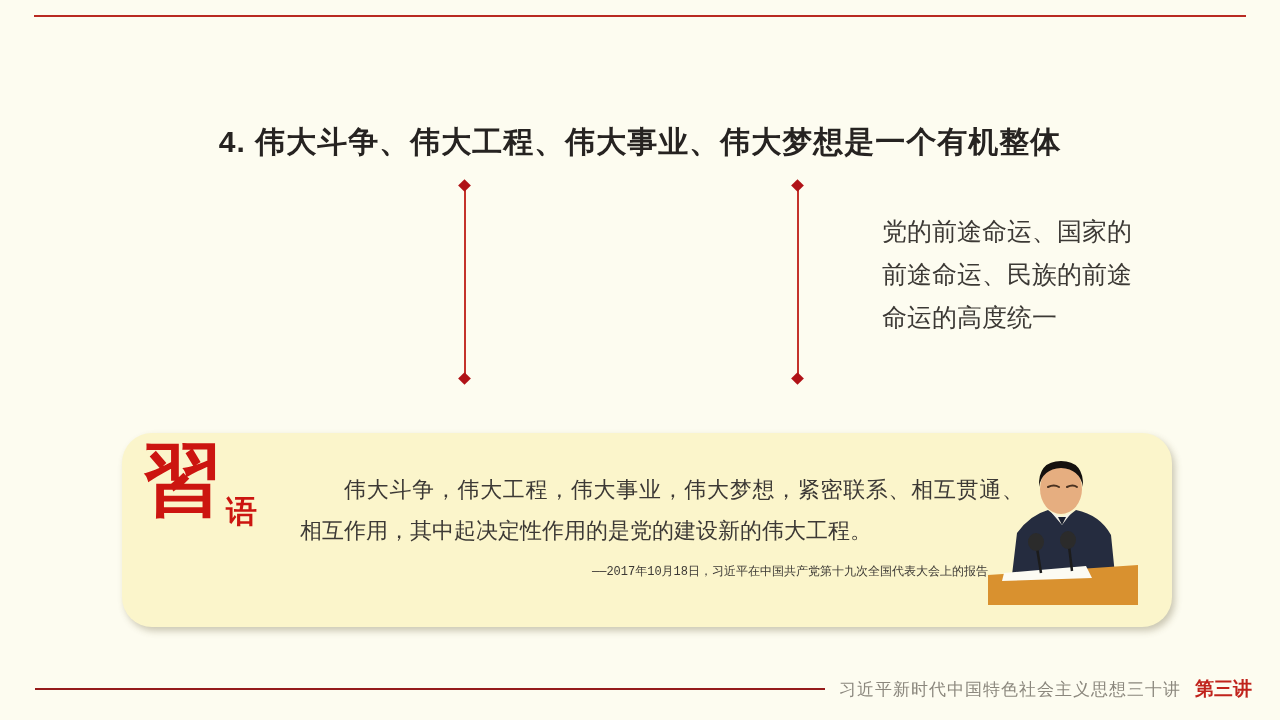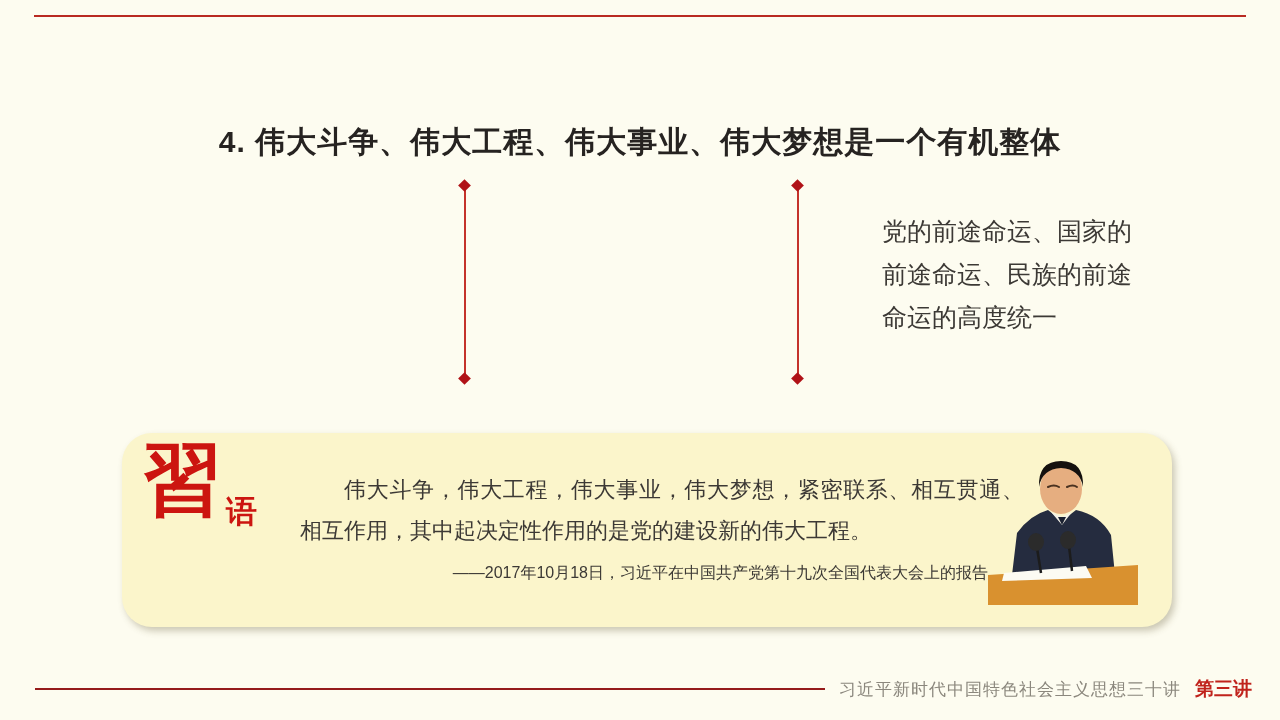--- a/index.html
+++ b/index.html
@@ -88,22 +88,23 @@
   .quote-text{
     position:absolute;left:142px;top:36px;width:724px;
     font-size:22px;line-height:41px;
     text-indent:2em;text-align:justify;
     color:var(--body_text,#3C3935);
     margin-left:36px;
   }
   .quote-attribution{
     position:absolute;left:142px;top:130px;width:724px;
     text-align:right;
-    font-size:16px;
+    font-size:12px;
     color:var(--body_text,#3C3935);
+    font-family:Liberation Mono, monospace;
   }
   .speaker-photo{
     position:absolute;left:866px;top:20px;
     width:150px;height:152px;
   }
 
   
   .footer-row{
     position:absolute;left:35px;right:28px;top:676px;
     display:flex;align-items:center;gap:14px;

